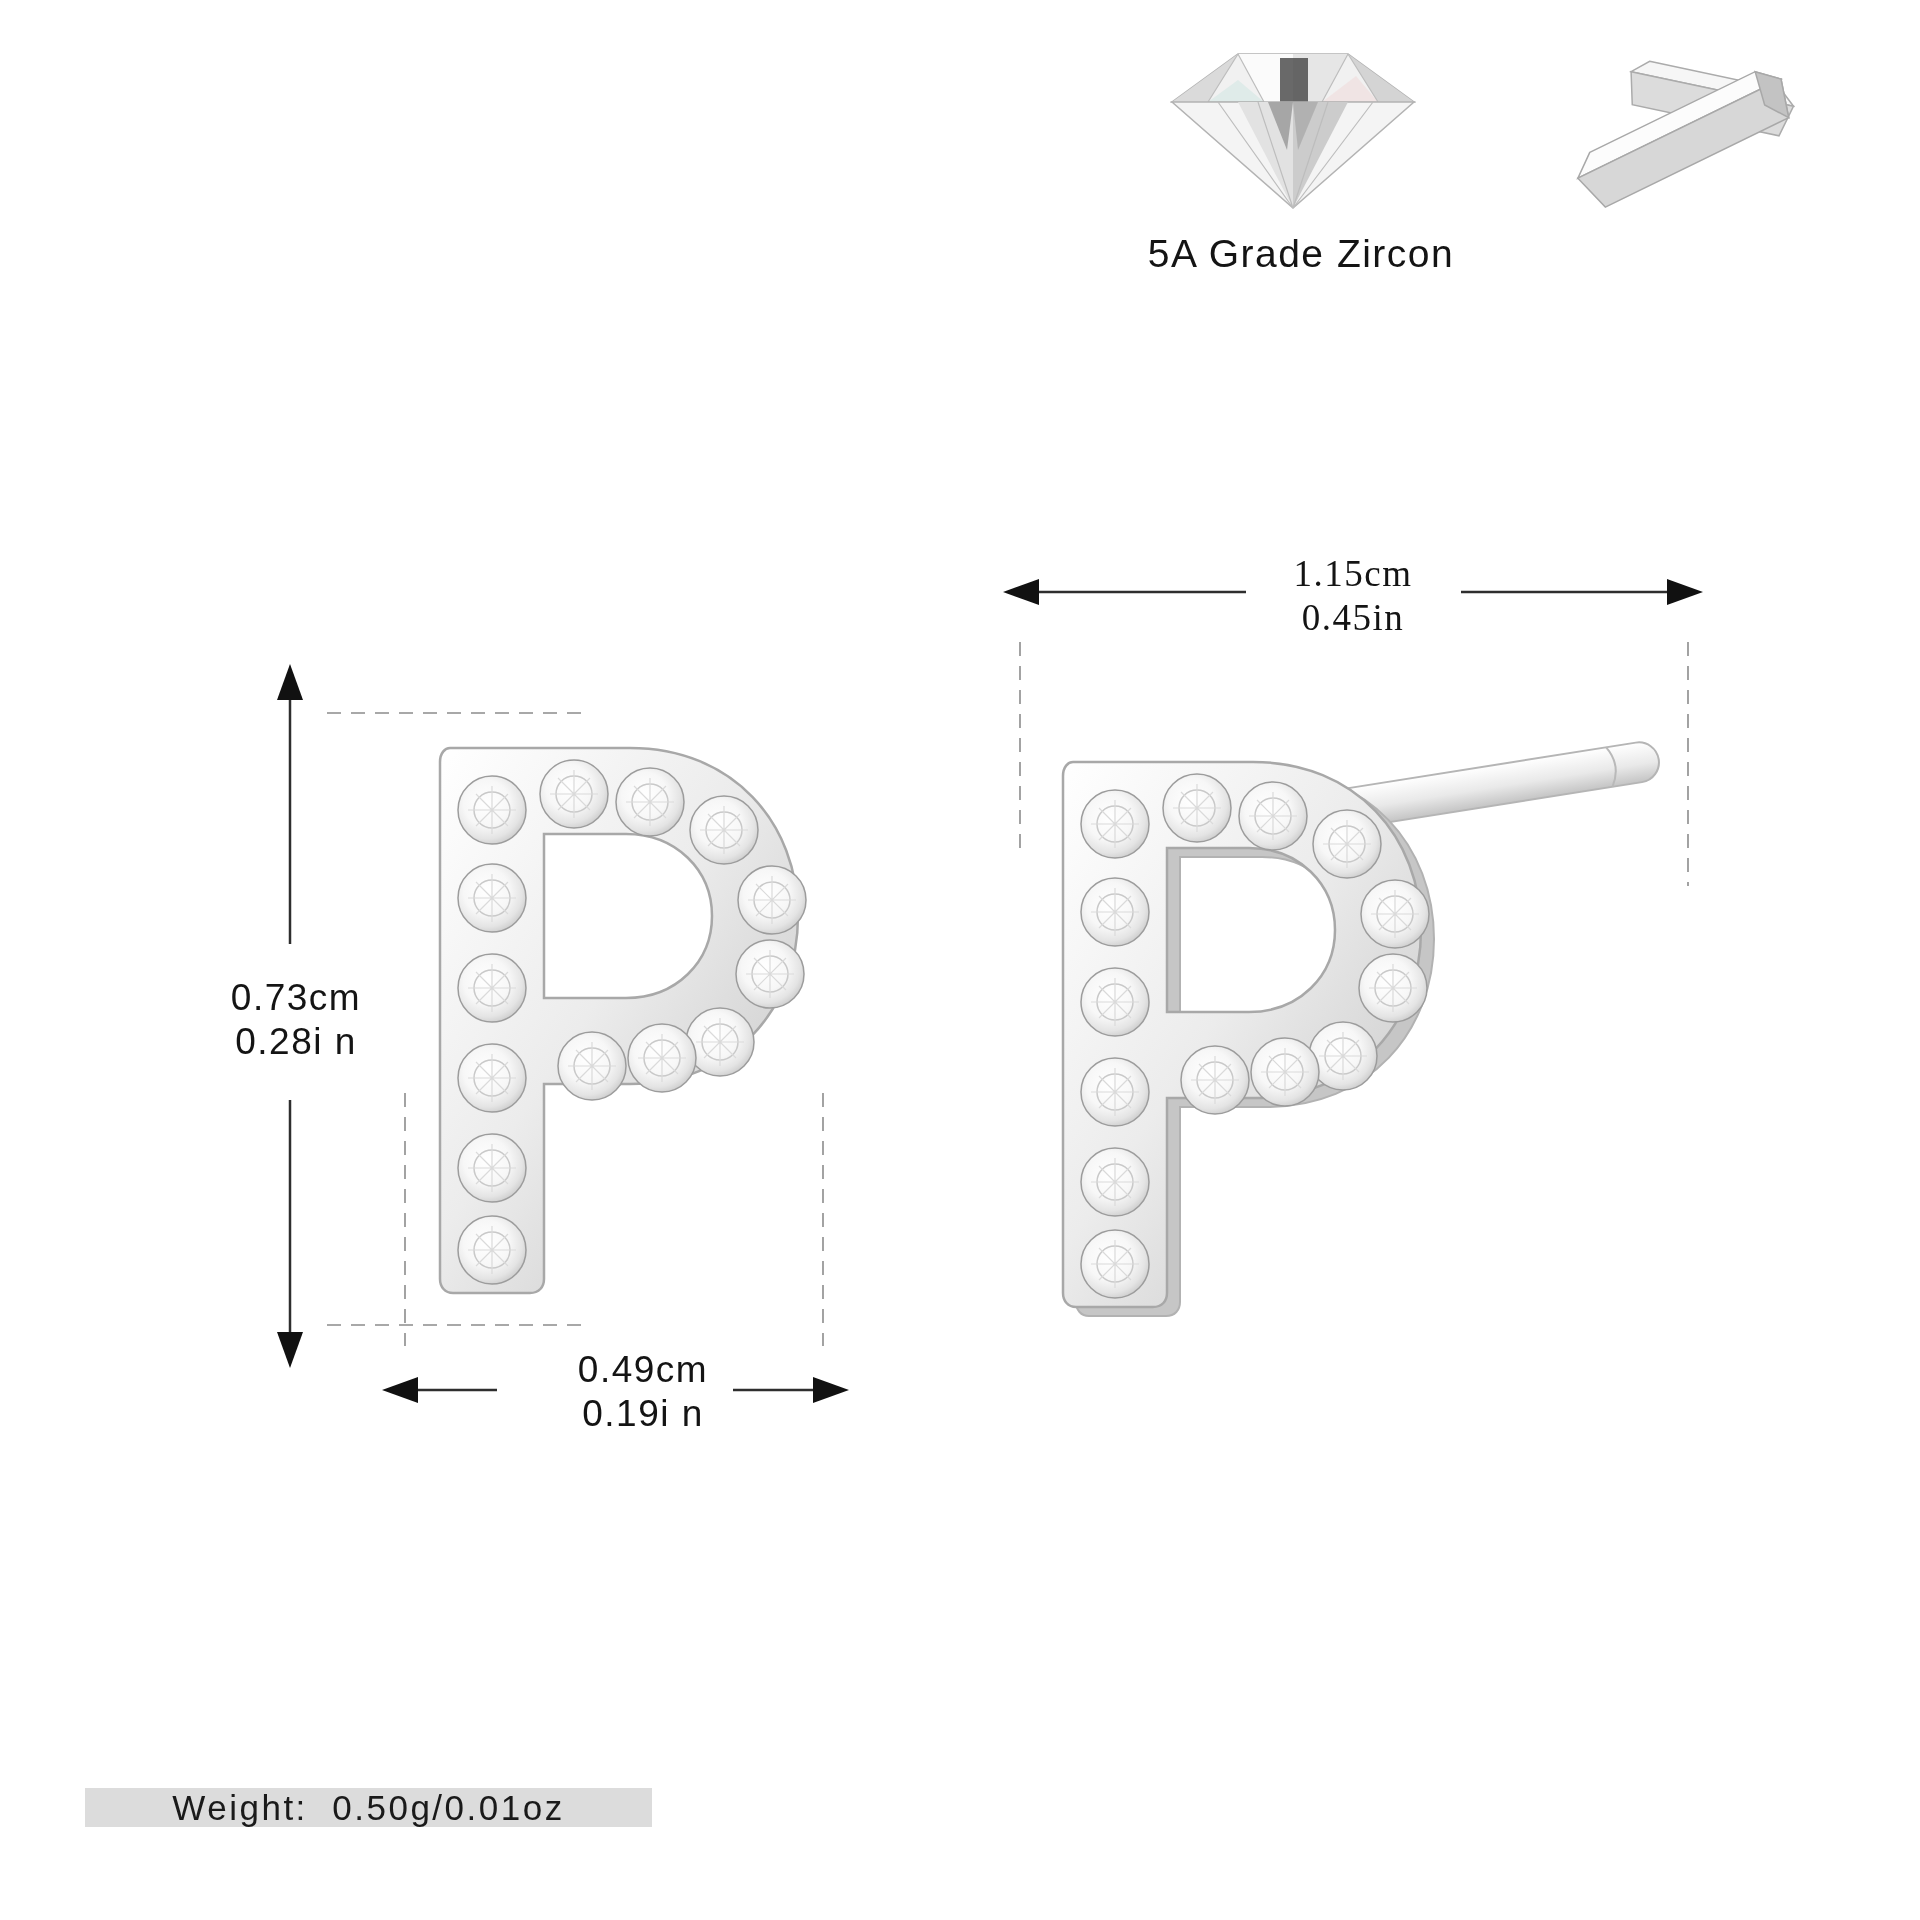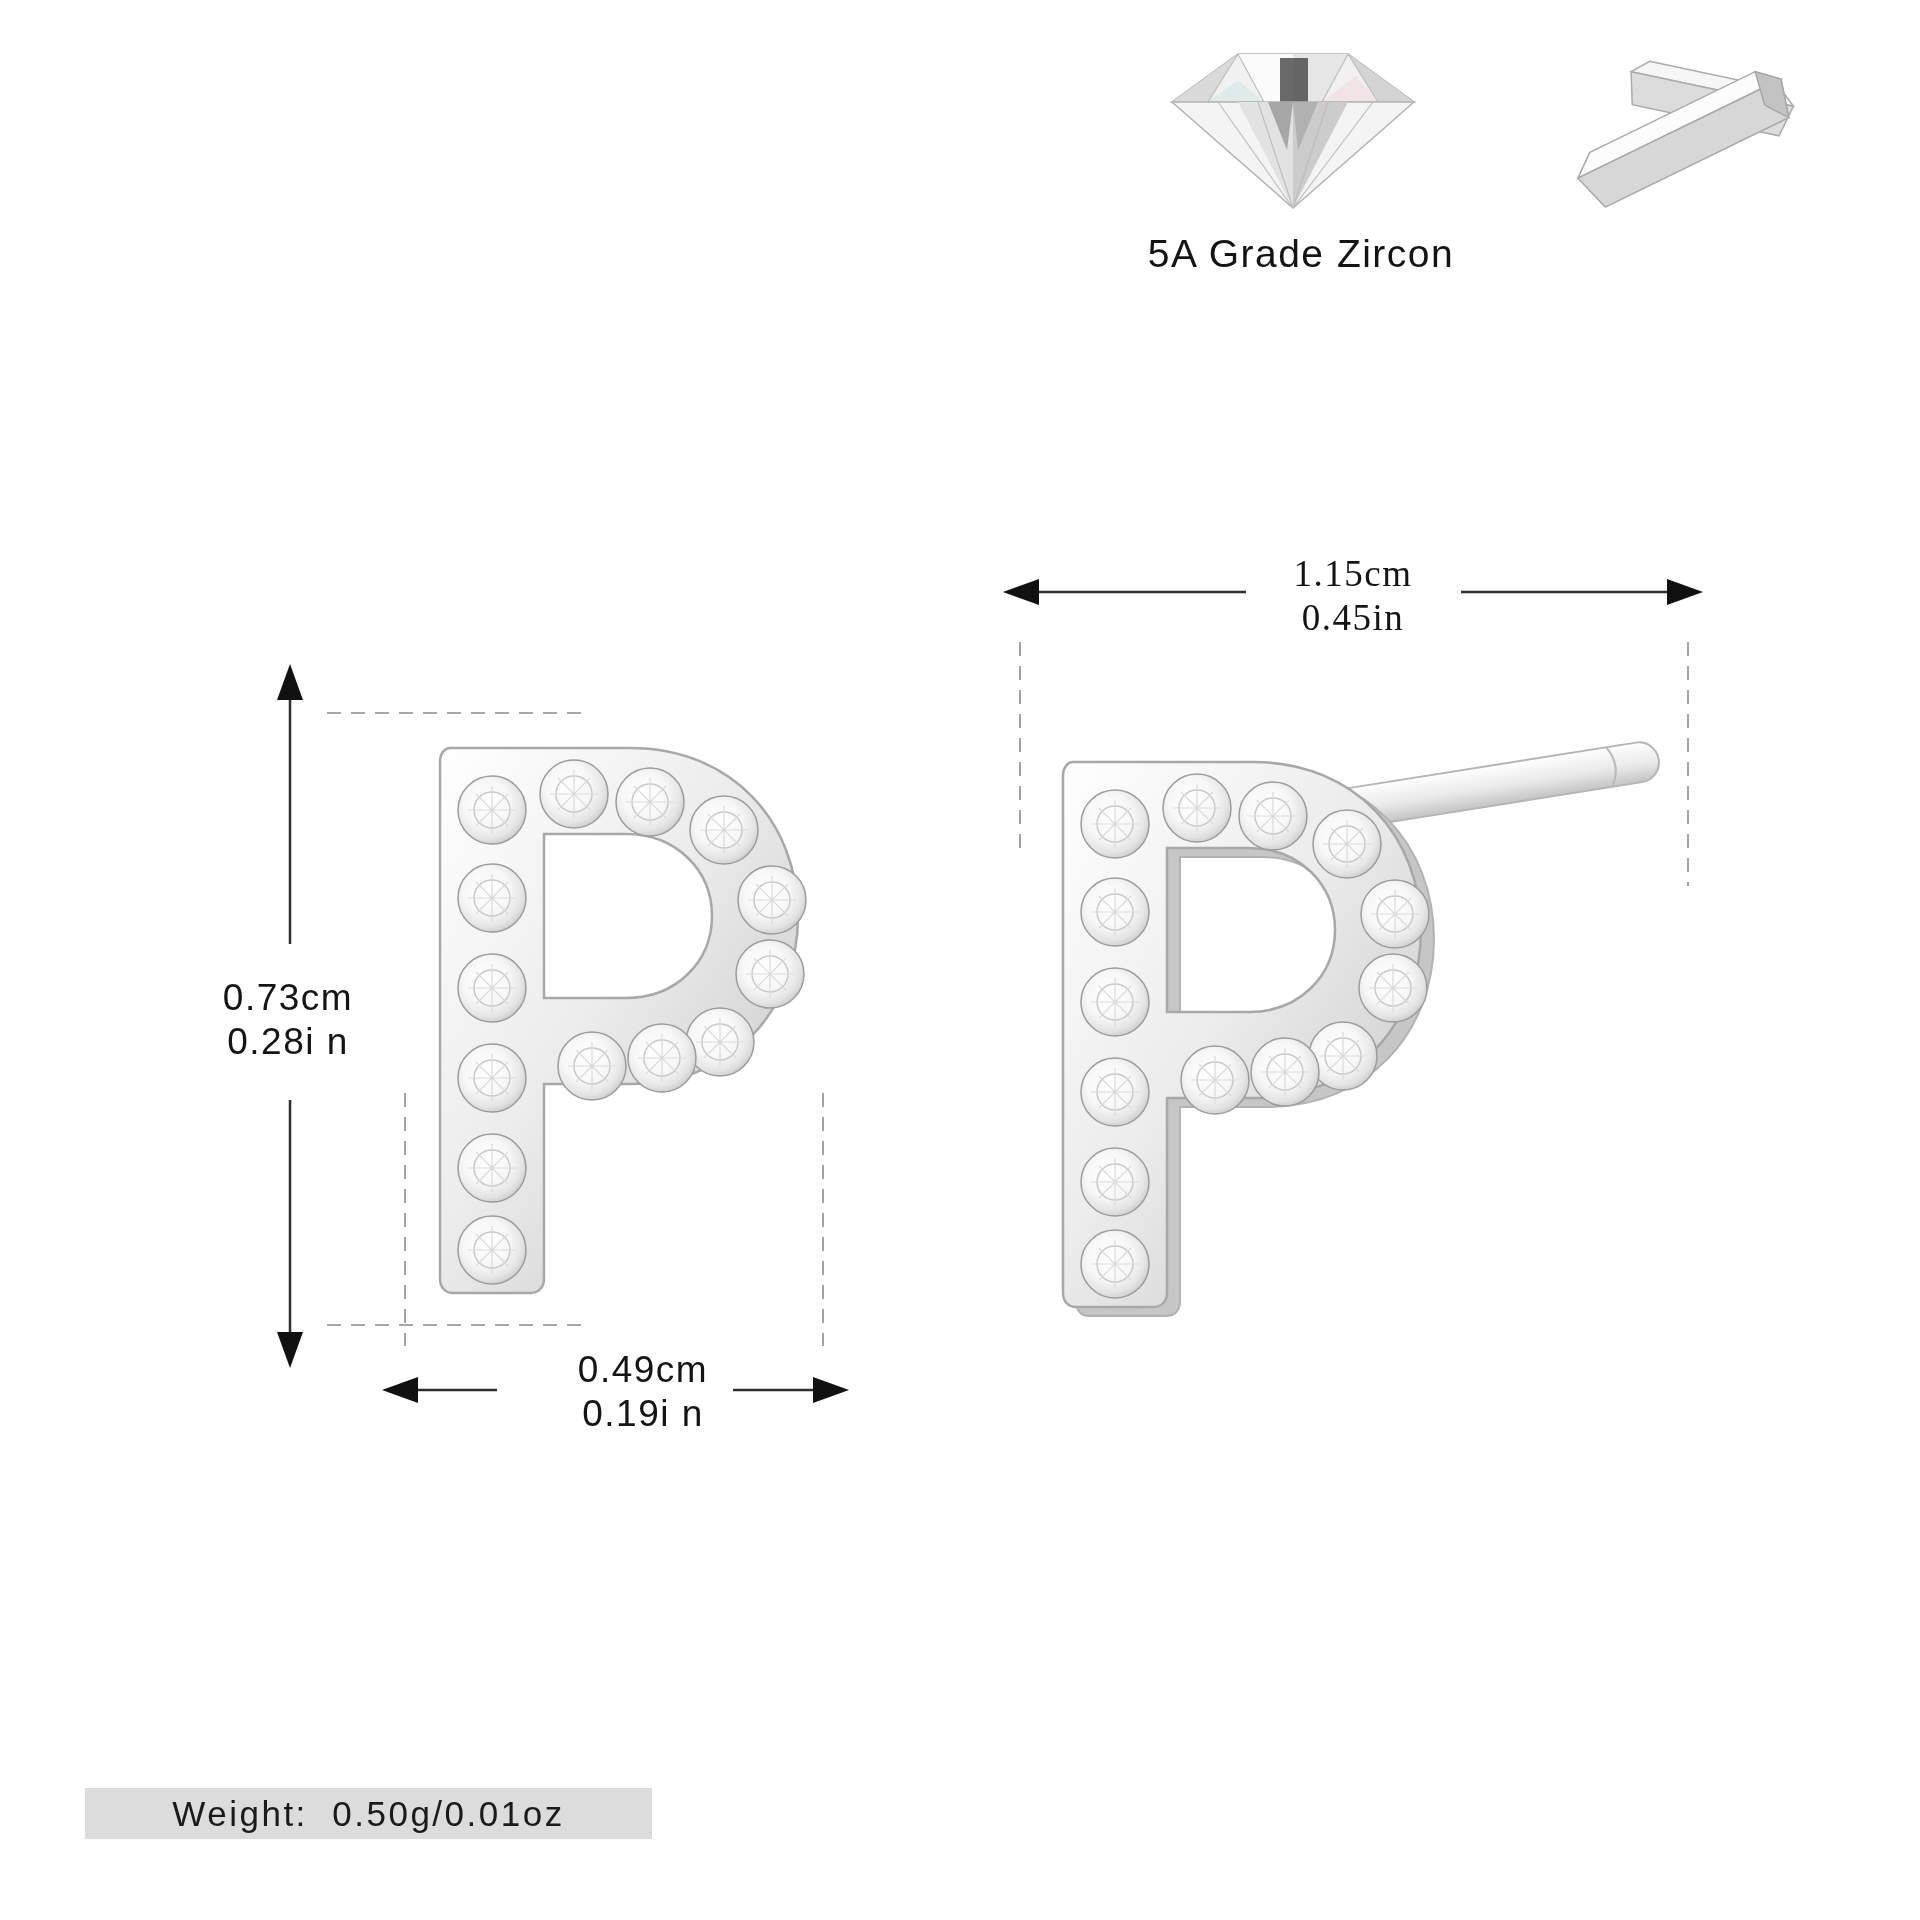--- a/index.html
+++ b/index.html
@@ -4,21 +4,21 @@
 <style>
   html,body{margin:0;padding:0;background:#ffffff;}
   body{width:1920px;height:1920px;position:relative;overflow:hidden;
        font-family:"Liberation Sans","DejaVu Sans",sans-serif;color:#161616;}
   .stage{position:absolute;left:0;top:0;width:1920px;height:1920px;}
   svg.art{position:absolute;left:0;top:0;display:block;}
   .lbl{position:absolute;transform:translateX(-50%);text-align:center;white-space:nowrap;
        color:#141414;}
   .mat-lbl{font-size:39px;letter-spacing:1.5px;top:232px;}
   .dim-label{font-size:37px;letter-spacing:1.5px;line-height:44px;}
-  .weight-badge{position:absolute;left:85px;top:1788px;width:567px;height:51px;
+  .weight-badge{position:absolute;left:85px;top:1788px;width:567px;height:39px;
        background:#dcdcdc;display:flex;align-items:center;justify-content:center;}
   .weight-badge span{font-size:35px;letter-spacing:2.5px;color:#1a1a1a;white-space:pre;}
 </style>
 </head>
 <body>
 
 <div class="stage">
 
 <svg class="art" width="1920" height="1920" viewBox="0 0 1920 1920">
   <defs>
@@ -157,21 +157,21 @@
   </g>
 </svg>
 
   <div class="lbl mat-lbl" style="left:1301px;">5A Grade Zircon</div>
 
   <div class="lbl dim-label" style="left:1353px;top:552px;font-family:Liberation Serif, serif;">
     <div>1.15cm</div>
     <div>0.45in</div>
   </div>
 
-  <div class="lbl dim-label" style="left:288px;top:976px;">
+  <div class="lbl dim-label" style="left:296px;top:976px;">
     <div>0.73cm</div>
     <div>0.28i n</div>
   </div>
 
   <div class="lbl dim-label" style="left:643px;top:1348px;">
     <div>0.49cm</div>
     <div>0.19i n</div>
   </div>
 
   <div class="weight-badge">

